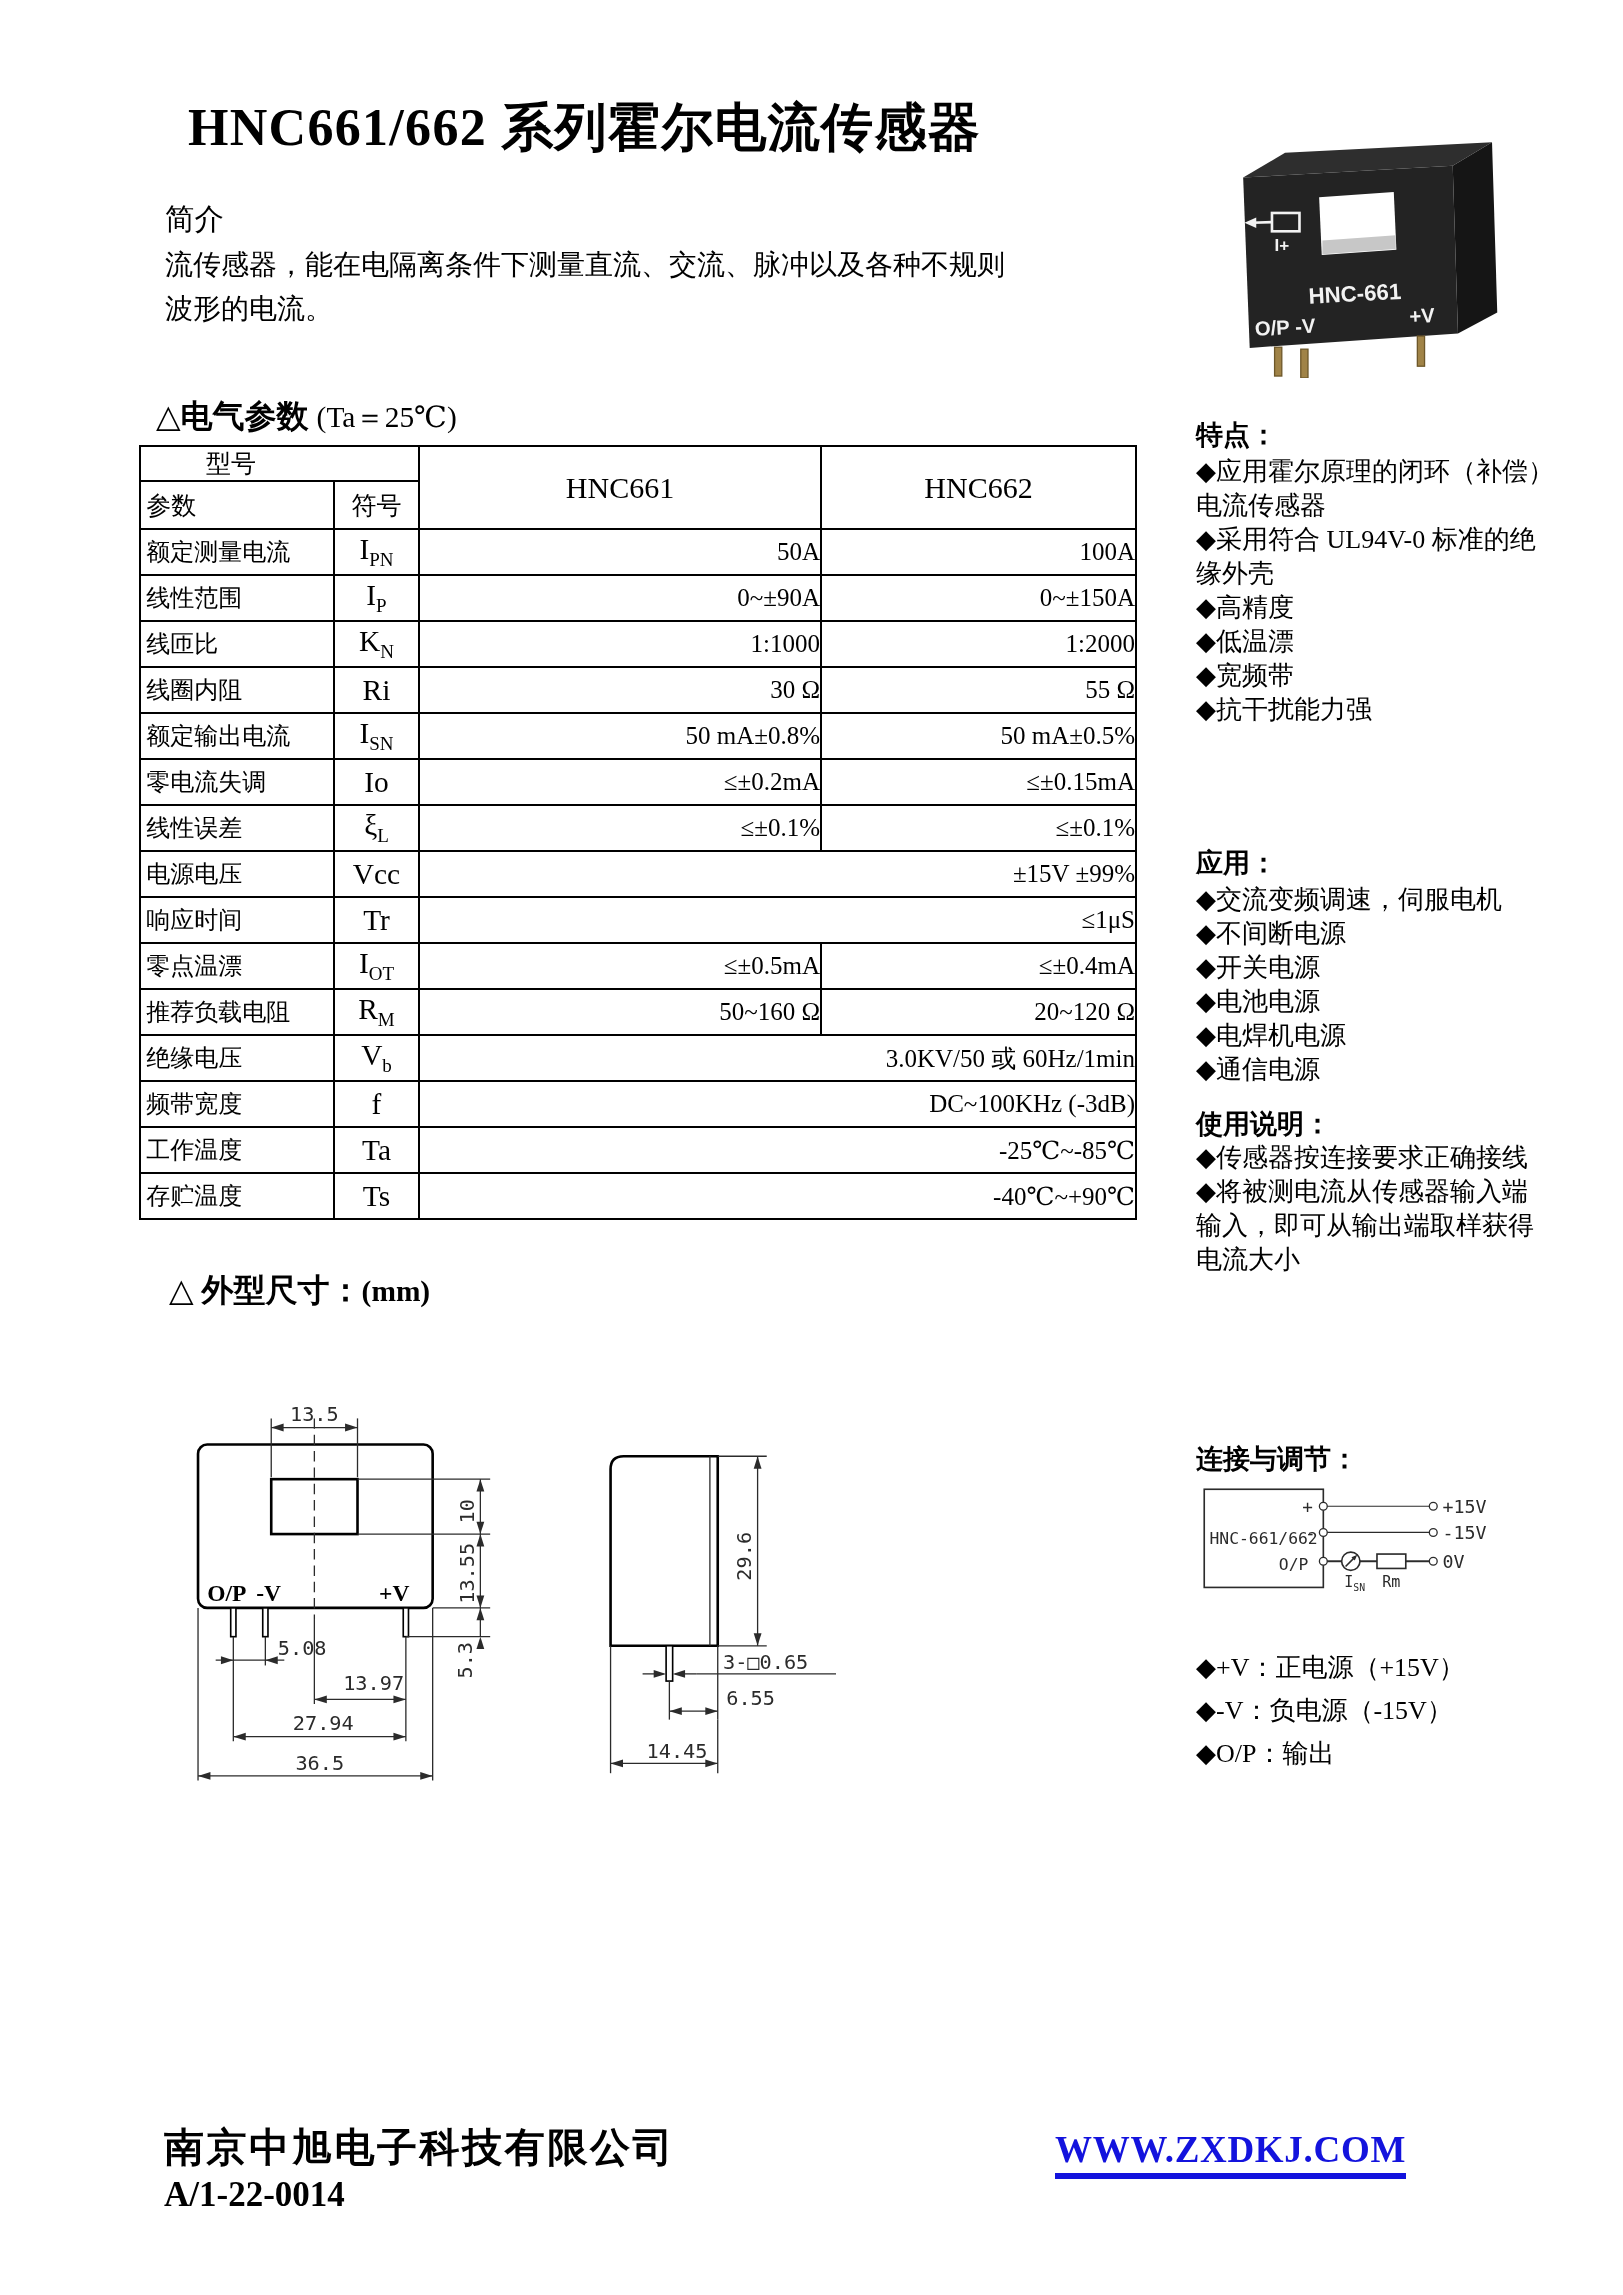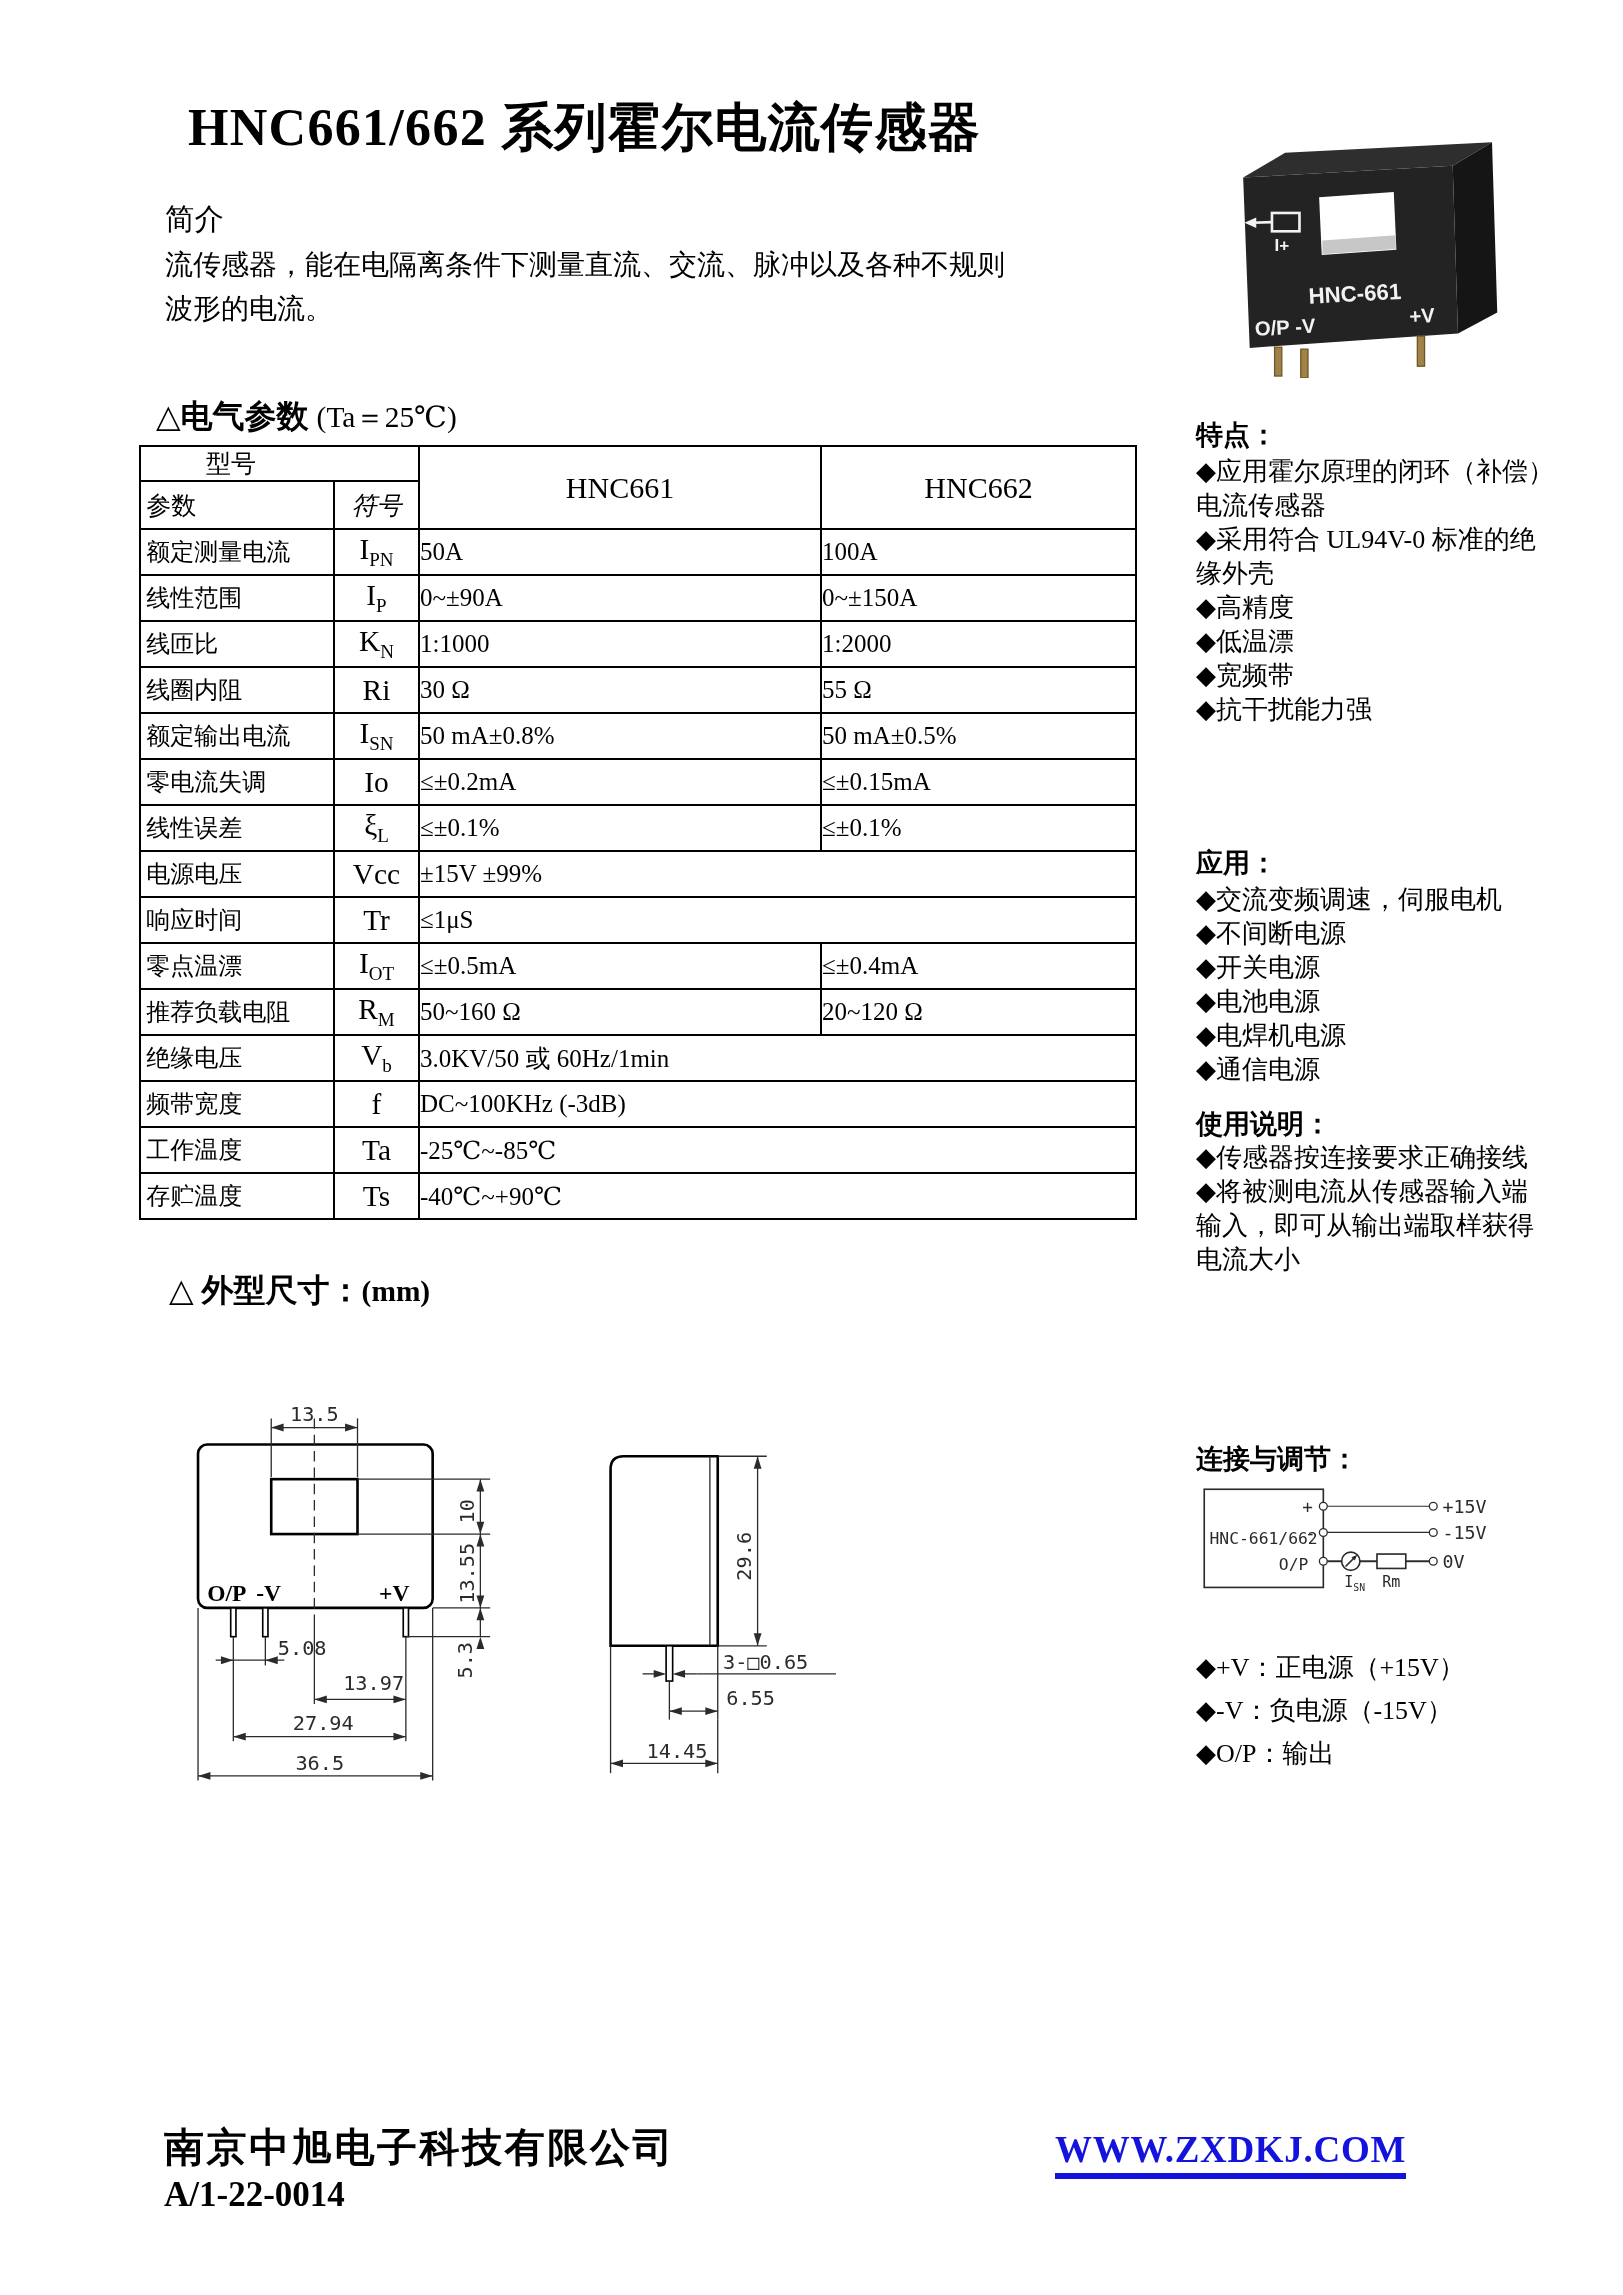--- a/index.html
+++ b/index.html
@@ -26,26 +26,26 @@
   #param-table { position:absolute; left:139px; top:445px; width:997px;
                  border-collapse:collapse; table-layout:fixed; }
   #param-table th, #param-table td {
                  border:2px solid #000; border-top-width:2.6px; border-bottom-width:2.6px;
                  font-weight:normal; vertical-align:middle; overflow:hidden; }
   #param-table { border:2.6px solid #000; }
   tr.hr1 { height:31px; }  tr.hr2 { height:48px; }
   #param-table tbody tr { height:46px; }
   th.corner { text-align:left; text-indent:65px; font-size:25px; border-bottom-width:1.3px; }
   th.param-h { text-align:left; padding-left:5.2px; font-size:25px; }
-  th.sym-h  { text-align:center; font-size:25px;font-style:italic; }
+  th.sym-h  { text-align:center; font-size:25px; }
   th.model  { text-align:center; font-size:30px;border-radius:14px; }
   td.p { text-align:left; padding-left:5.2px; font-size:24px; white-space:nowrap;margin-top:42px; }
   td.s { text-align:center; font-size:29.4px; }
   td.s sub { font-size:19px; }
-  td.v { text-align:left; font-size:25px; white-space:nowrap; }
+  td.v { text-align:right; font-size:25px; white-space:nowrap; }
 
   
   #outline-heading { left:169px; top:1269px; font-size:32px; font-weight:bold; white-space:nowrap; }
   #outline-heading .unit { font-size:29.4px; }
 
   
   .sb { left:1196px; width:437px; }
   .sb-h { font-size:27px; font-weight:bold; white-space:nowrap; }
   .sb-line { height:34px; line-height:34px; font-size:26px; white-space:nowrap; }
   #feat-heading  { top:417px; }  #feat-list  { top:455px; }

